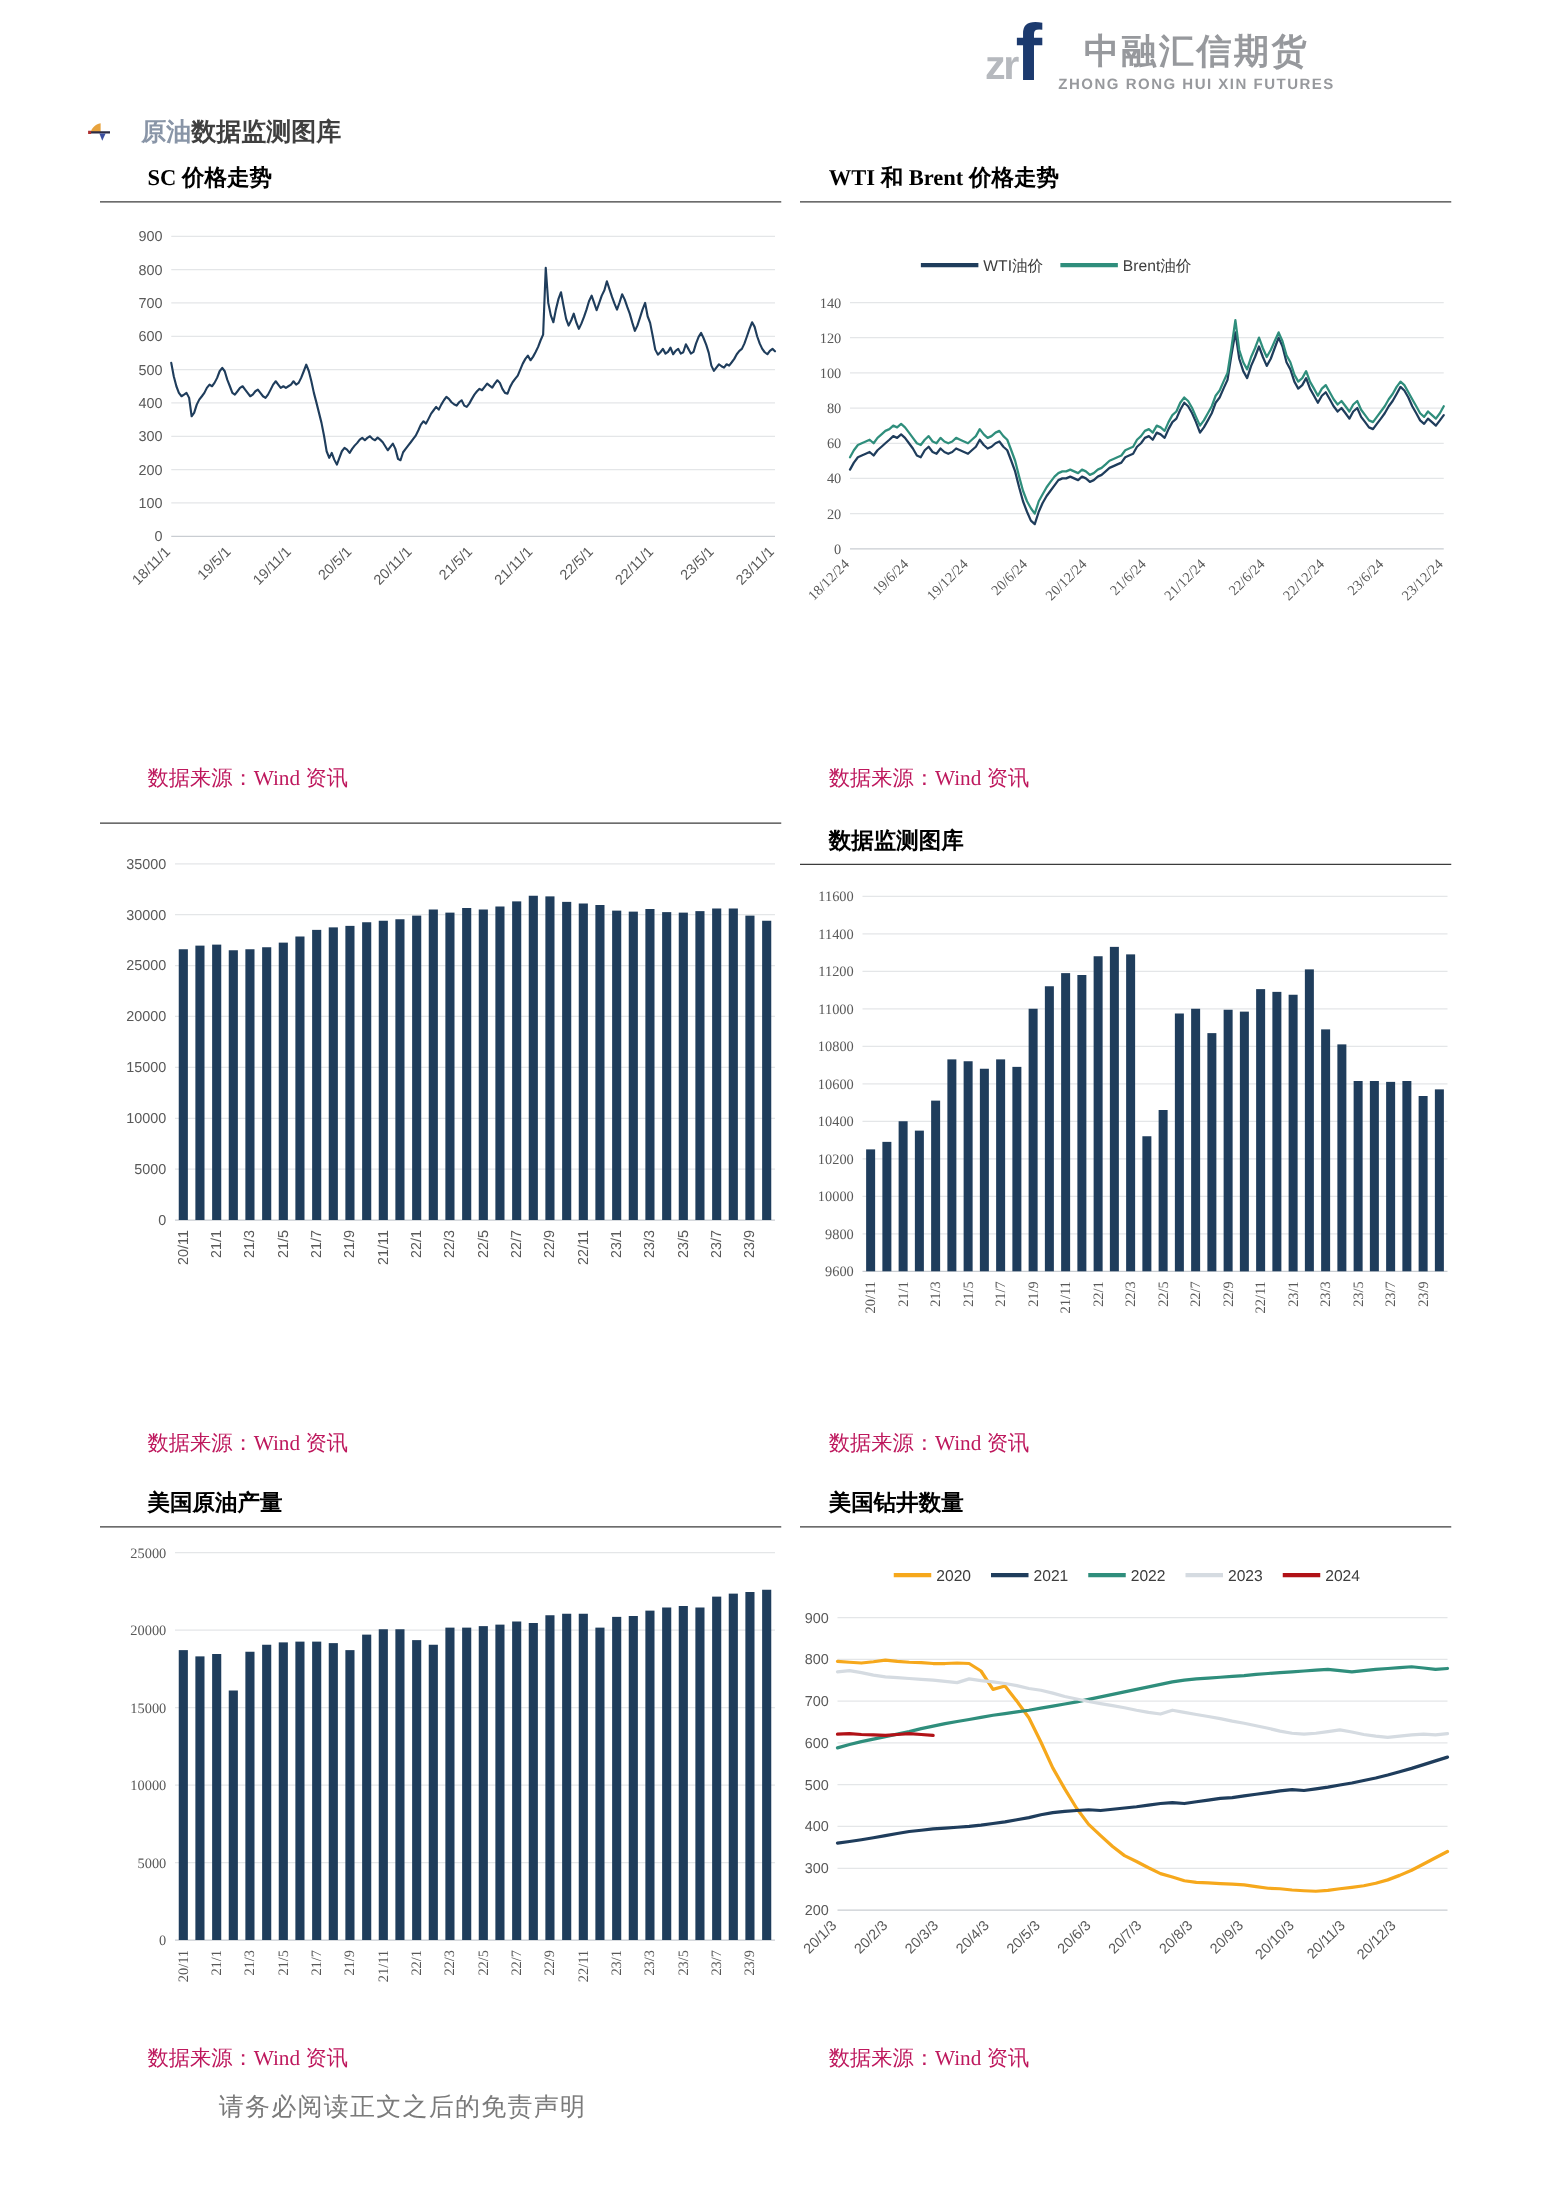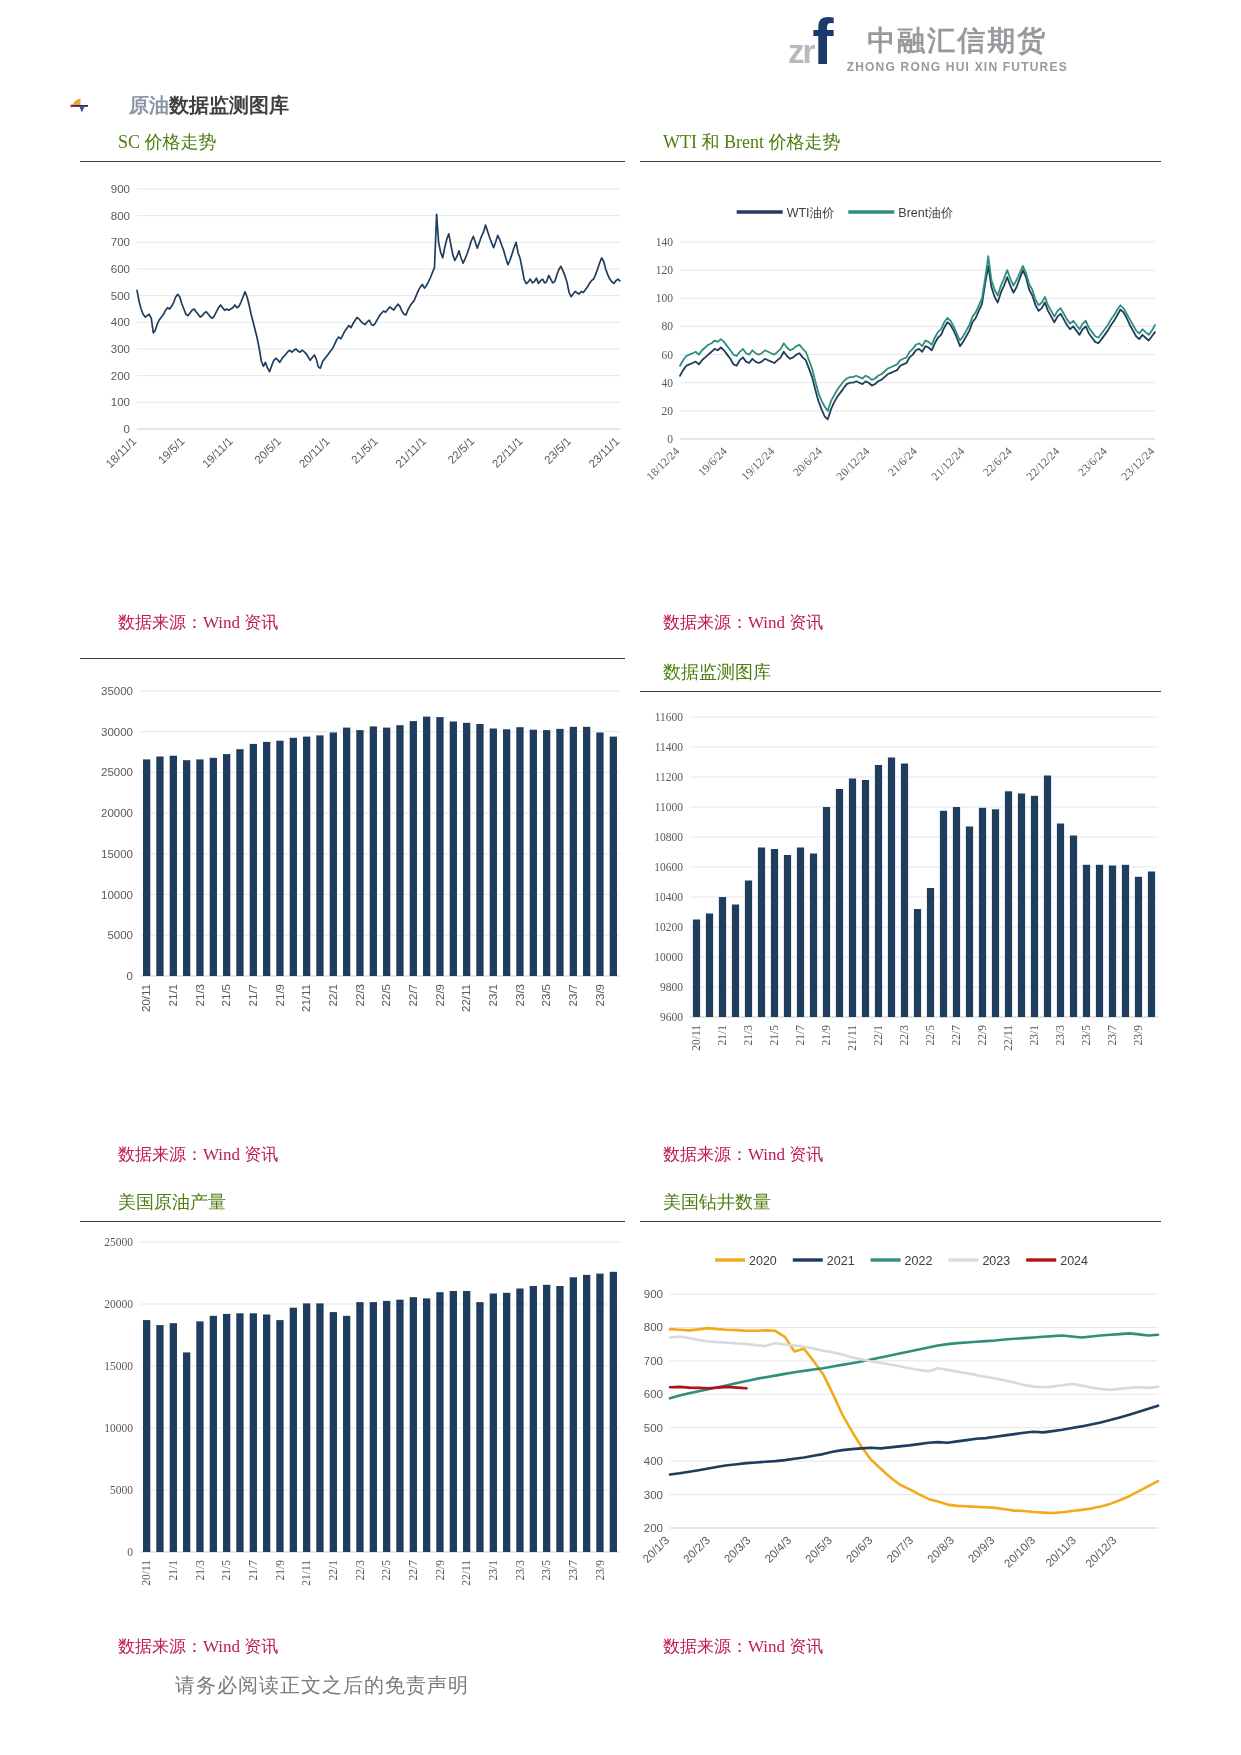--- a/index.html
+++ b/index.html
@@ -10,28 +10,28 @@
   .logo{position:absolute;top:18px;left:788px;display:flex;align-items:flex-start;gap:13px;}
   .logo-zrf{display:flex;align-items:flex-end;line-height:1;}
   .lz{font-family:"Liberation Sans",sans-serif;font-weight:700;font-size:33px;color:#b6b9be;letter-spacing:-2px;}
   .lf{font-family:"Liberation Sans",sans-serif;font-weight:700;font-size:64px;color:#1c3a6e;margin-left:-1px;line-height:.78;}
   .logo-right{padding-top:8px;text-align:center;}
   .logo-cn{font-family:"Liberation Sans",sans-serif;font-weight:700;font-size:28px;color:#97999d;letter-spacing:2px;line-height:1.1;}
   .logo-en{font-family:"Liberation Sans",sans-serif;font-weight:700;font-size:12px;color:#97999d;letter-spacing:1.2px;margin-top:3px;}
 
   
   .section-title{position:absolute;top:92px;left:70px;display:flex;align-items:center;gap:24px;}
-  .st-text{font-size:20px;font-weight:700;margin-left:16px;}
+  .st-text{font-size:20px;font-weight:700;}
   .st-hl{color:#8995a7;}
   .st-rest{color:#3f3f3f;}
 
   
   .grid{position:absolute;top:128px;left:80px;display:grid;grid-template-columns:545px 521px;grid-template-rows:520px 520px 472px;column-gap:15px;row-gap:10px;}
   figure{margin:0;position:relative;}
-  .ct{margin:0 0 5px 0;font-size:18px;font-weight:400;color:#4d7c0f;line-height:28px;}
+  .ct{margin:0 0 5px 0;font-size:18px;font-weight:700;color:#000000;line-height:28px;}
   .pl38{padding-left:38px;}
   .pl23{padding-left:23px;}
   .rule{border-top:1.6px solid #3c3c3c;height:0;}
   svg{display:block;}
   .src{position:absolute;left:38px;font-size:17px;color:#be185d;}
   .src.right{left:23px;}
   .src.r1{bottom:14px;}
   .src.r2{bottom:12px;}
   .src.r3{bottom:2px;}
 

